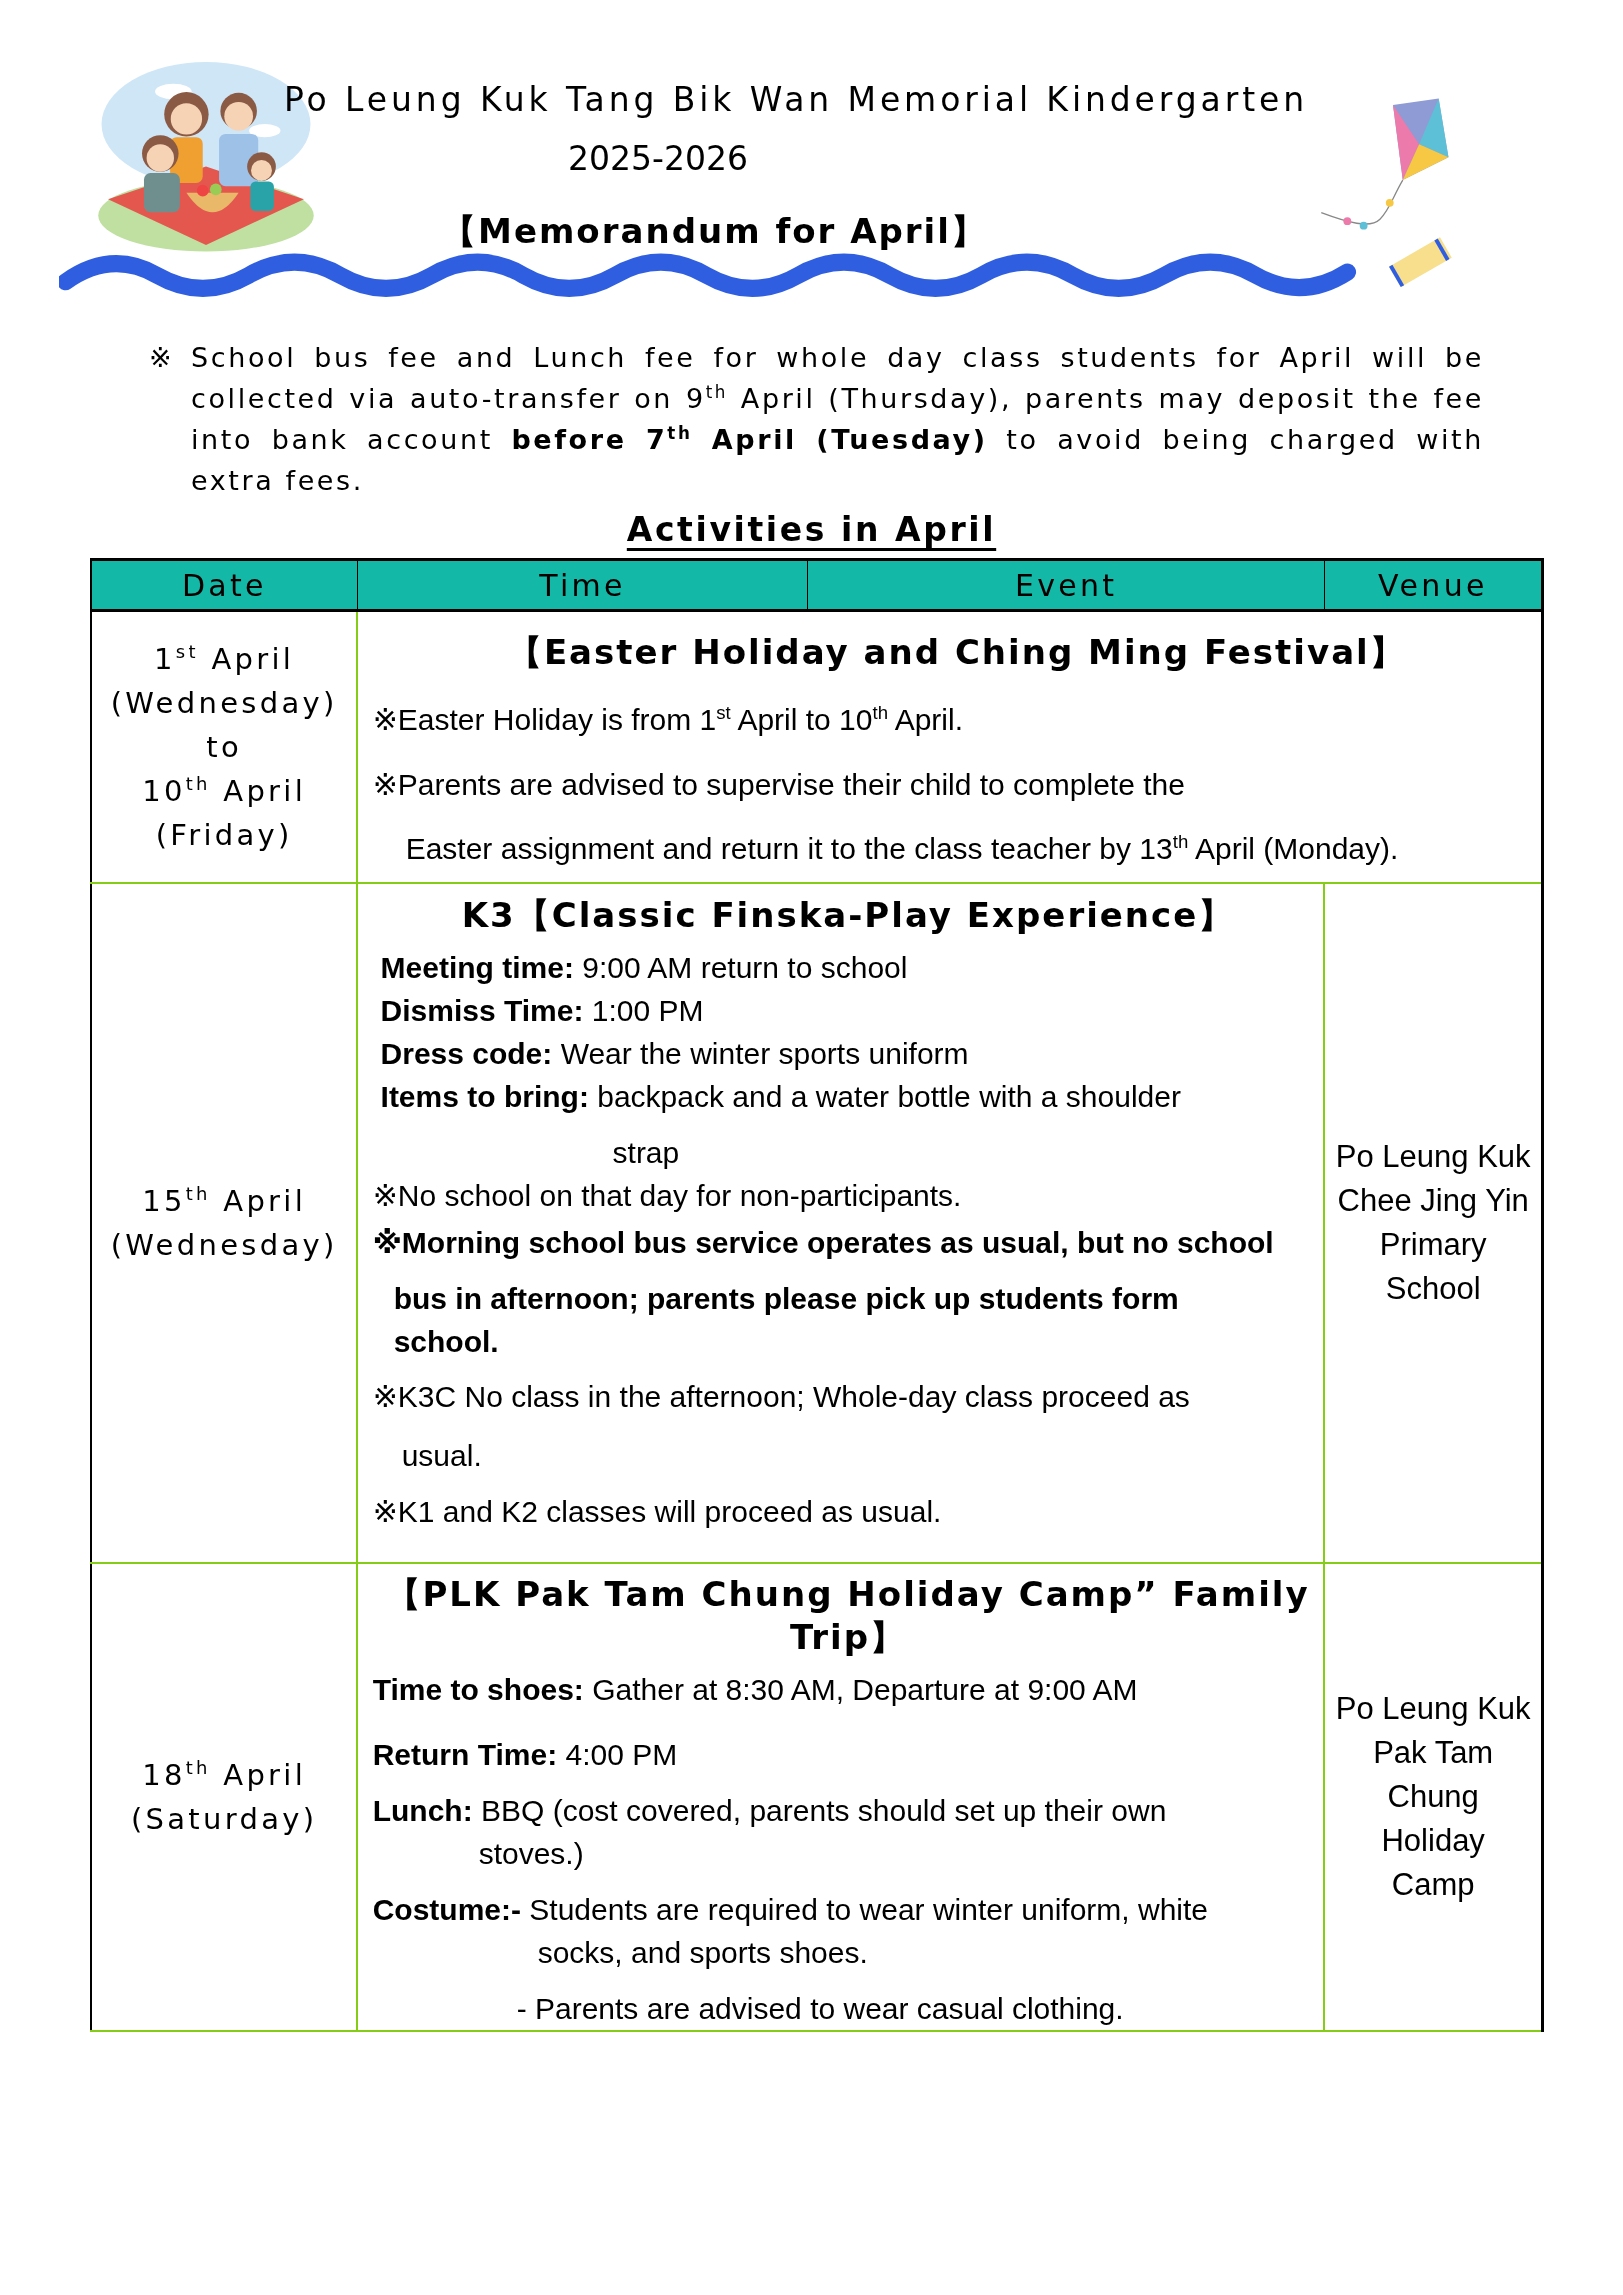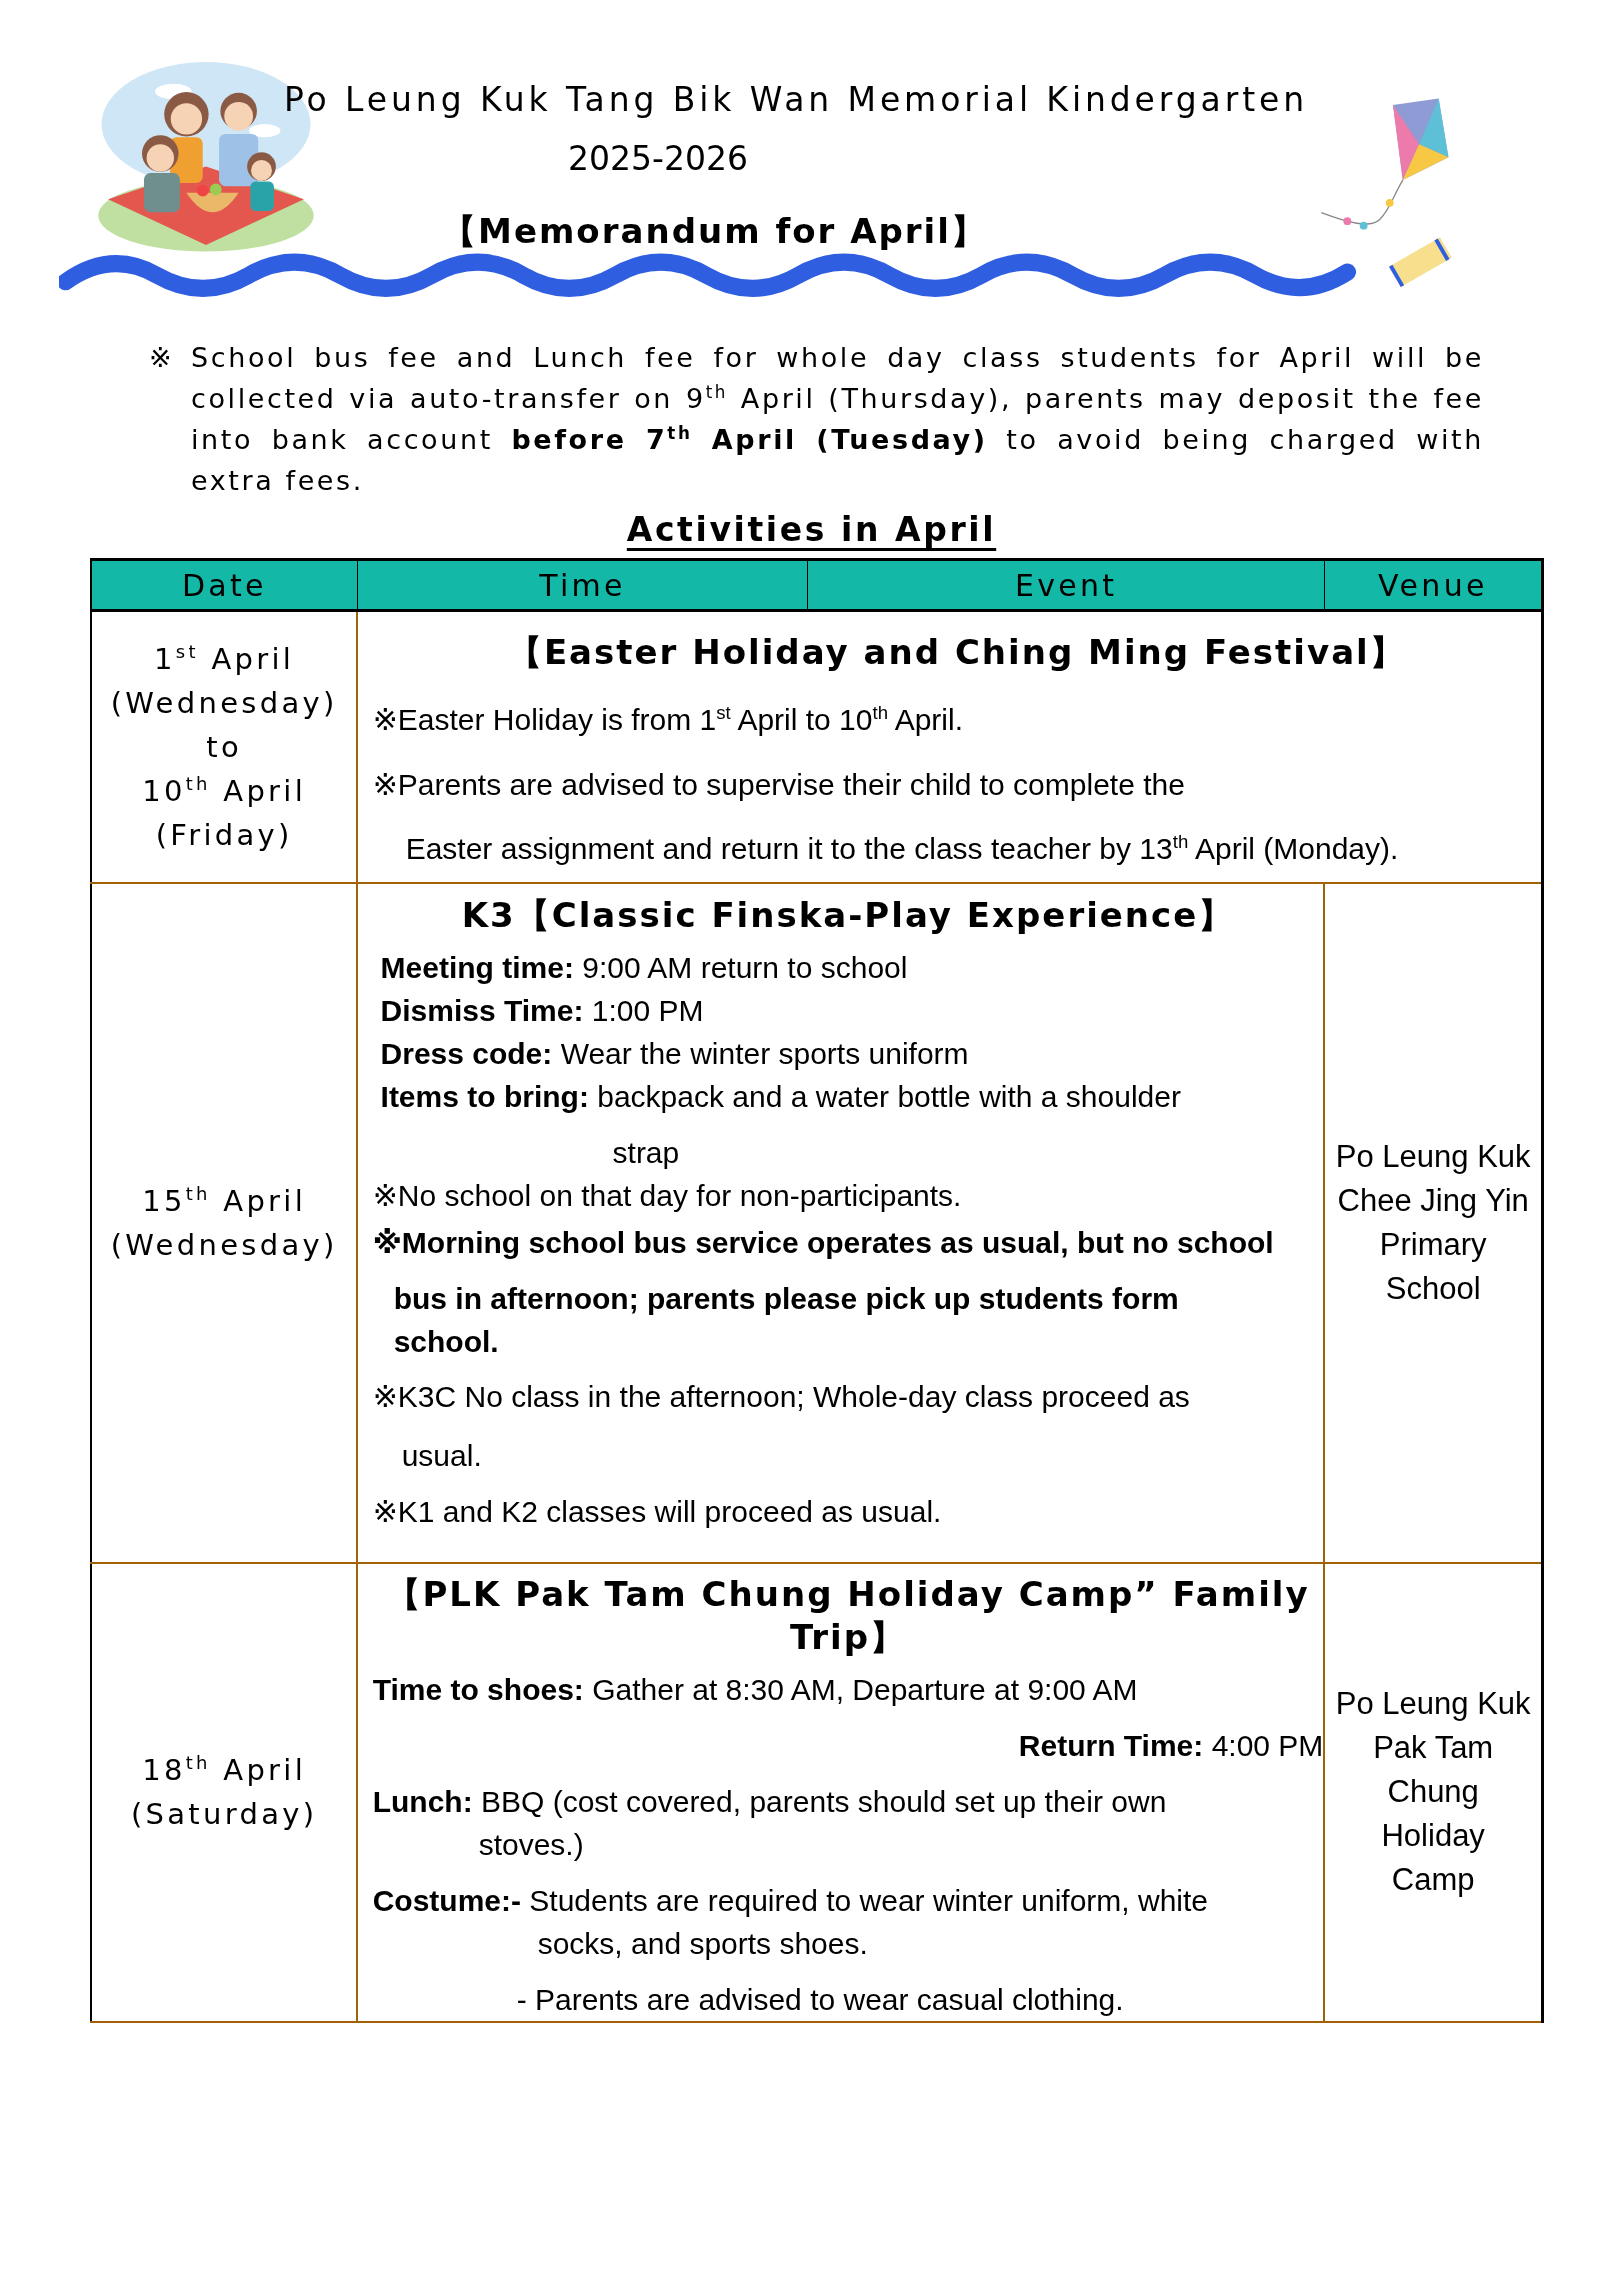--- a/index.html
+++ b/index.html
@@ -25,21 +25,21 @@
   .acts-title { left: 0; width: 1623px; text-align: center; top: 510px; font-size: 33px; font-weight: bold;
                 letter-spacing: 2.6px; font-family: "DejaVu Sans", sans-serif; }
   .acts-title span { text-decoration: underline; text-decoration-thickness: 3.3px; text-underline-offset: 6.5px; }
 
   table.acts { position: absolute; left: 90px; top: 558px; width: 1454px; border-collapse: collapse; }
   table.acts th { background: #14b8a6; font-weight: normal; font-size: 30px; letter-spacing: 3.3px; height: 48px;
                   border: 1.3px solid #000; border-top: 3.9px solid #000; border-bottom: 3.9px solid #000;
                   font-family: "DejaVu Sans", sans-serif; padding: 0; }
   table.acts th:first-child { border-left: 2.6px solid #000; }
   table.acts th:last-child { border-right: 3.9px solid #000; }
-  table.acts td { border: 2px solid #a16207; vertical-align: top; padding: 0; }
+  table.acts td { border: 2px solid #84cc16; vertical-align: top; padding: 0; }
   td.date { width: 265px; text-align: center; vertical-align: middle !important; font-size: 29px; line-height: 44px;
             letter-spacing: 3.3px; font-family: "DejaVu Sans", sans-serif; border-left: 2.6px solid #000 !important; }
   td.venue { width: 216px; text-align: center; vertical-align: middle !important; font-size: 31px; line-height: 44px;
              border-right: 3.9px solid #000 !important; }
   .ev { font-size: 30px; }
   .ev-title { text-align: center; font-weight: bold; font-size: 34px; letter-spacing: 2px;
               font-family: "DejaVu Sans", sans-serif; }
   .line { white-space: nowrap; }
   .b { font-weight: bold; }
   .row-thick-bottom td { border-bottom: 3.9px solid #000; }
@@ -167,21 +167,21 @@
     </tr>
 
     <tr class="row-thick-bottom" style="height:437px;">
       <td class="date">
         <div><span>18</span><sup>th</sup><span> April</span></div>
         <div>(Saturday)</div>
       </td>
       <td colspan="2" class="ev" style="padding:9.2px 0 0 14.4px; line-height:43px;">
         <div class="ev-title" style="margin-bottom:9.2px;">【PLK Pak Tam Chung Holiday Camp” Family Trip】</div>
         <div class="line"><span class="b">Time to shoes:</span><span> Gather at 8:30 AM, Departure at 9:00 AM</span></div>
-        <div class="line" style="margin-top:13px;text-align:right;"><span class="b">Return Time:</span><span> 4:00 PM</span></div>
+        <div class="line" style="margin-top:22px;"><span class="b">Return Time:</span><span> 4:00 PM</span></div>
         <div class="line" style="margin-top:13px;"><span class="b">Lunch:</span><span> BBQ (cost covered, parents should set up their own</span></div>
         <div class="line" style="padding-left:106px;">stoves.)</div>
         <div class="line" style="margin-top:13px;"><span class="b">Costume:-</span> <span>Students are required to wear winter uniform, white</span></div>
         <div class="line" style="padding-left:165px;">socks, and sports shoes.</div>
         <div class="line" style="padding-left:144px; margin-top:13px;">- Parents are advised to wear casual clothing.</div>
       </td>
       <td class="venue">
         <div>Po Leung Kuk</div>
         <div>Pak Tam</div>
         <div>Chung</div>

